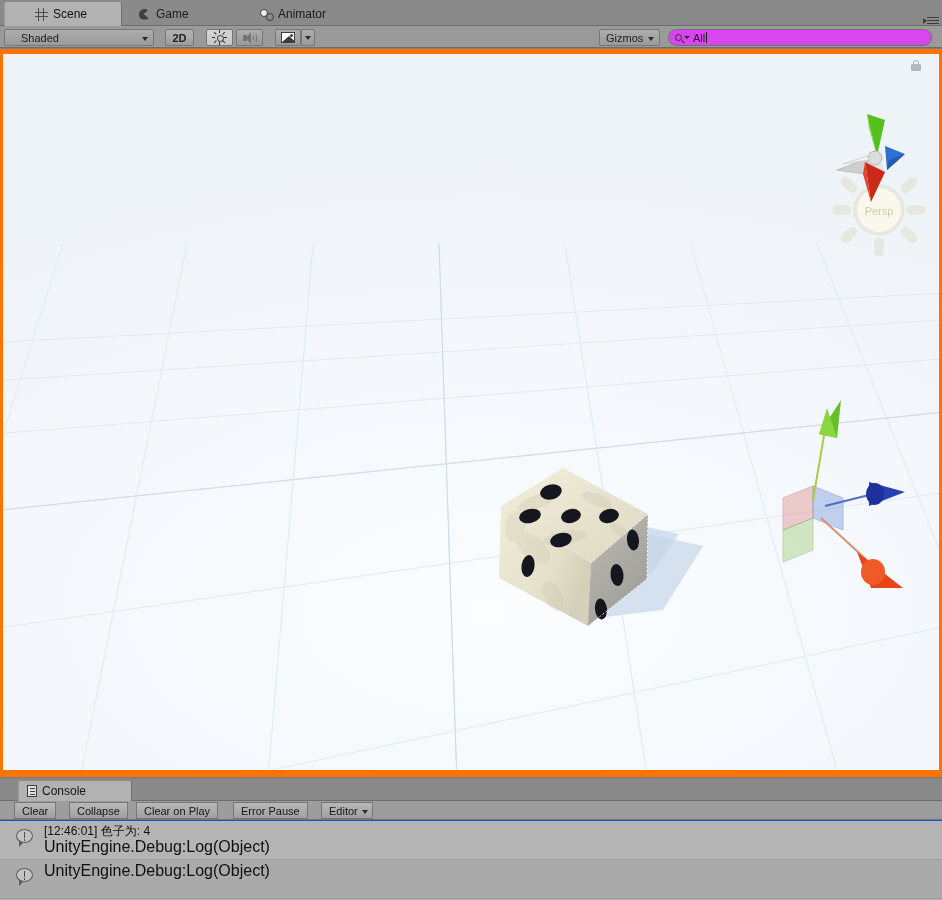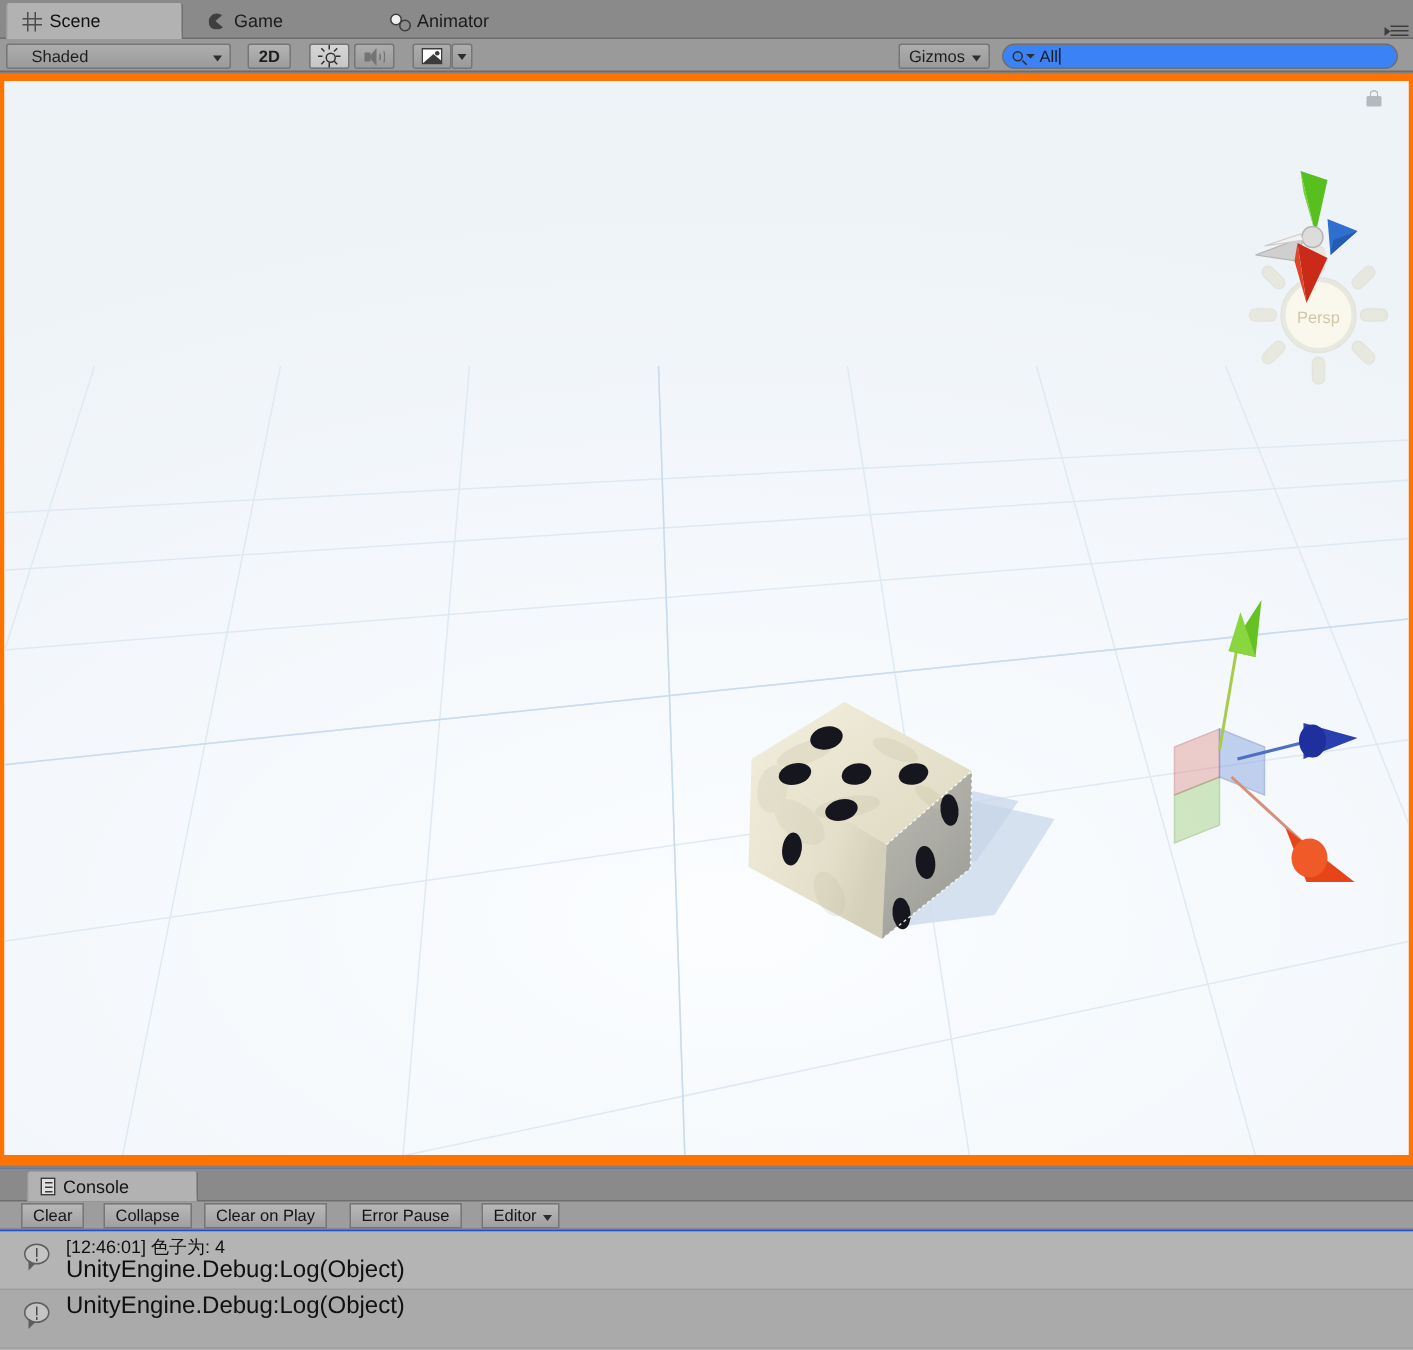--- a/index.html
+++ b/index.html
@@ -43,20 +43,21 @@
     cursor: pointer;
     white-space: nowrap;
   }
   .tab.active {
     background: #b2b2b2;
     border-top-left-radius: 2px;
     border-top-right-radius: 2px;
     border-left: 1px solid #9c9c9c;
     border-right: 1px solid #6f6f6f;
     color: #111;
+    justify-content: center;
   }
   .tab-scene  { left: 4px;   width: 118px; }
   .tab-game   { left: 128px; width: 90px; }
   .tab-anim   { left: 250px; width: 106px; }
 
   .tabicon { width: 13px; height: 13px; position: relative; flex: 0 0 auto; }
 
   
   .ic-hash::before, .ic-hash::after {
     content: ""; position: absolute; background: #4d4d4d;
@@ -215,21 +216,21 @@
     width: 0; height: 0;
     border-left: 3.5px solid transparent;
     border-right: 3.5px solid transparent;
     border-top: 4px solid #2c2c2c;
   }
 
   .search-box {
     position: absolute;
     left: 668px; top: 3px;
     width: 264px; height: 17px;
-    background: #3b82f6;
+    background: #d946ef;
     border: 1px solid #6f6f6f;
     border-radius: 9px;
     display: flex; align-items: center;
     padding-left: 6px;
     cursor: text;
   }
   .search-q {
     font-size: 10px; color: #2d2d2d;
     display: flex; align-items: center; gap: 1px;
   }

